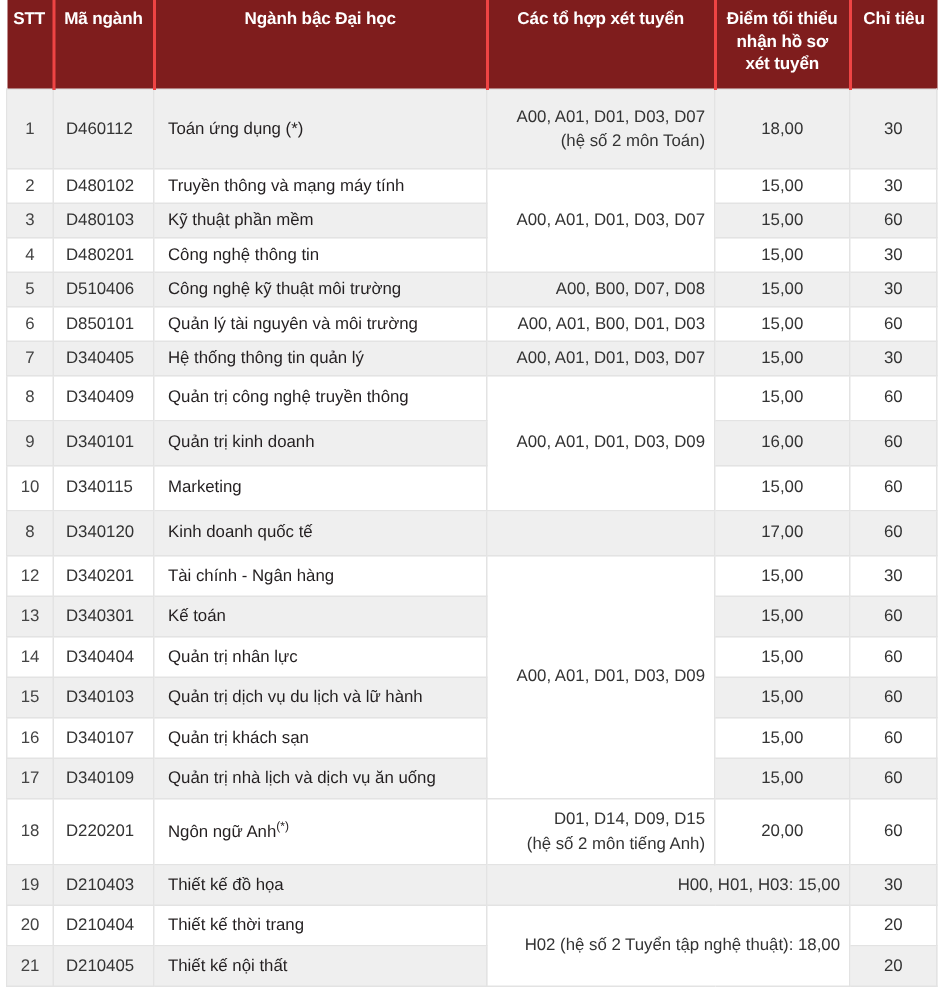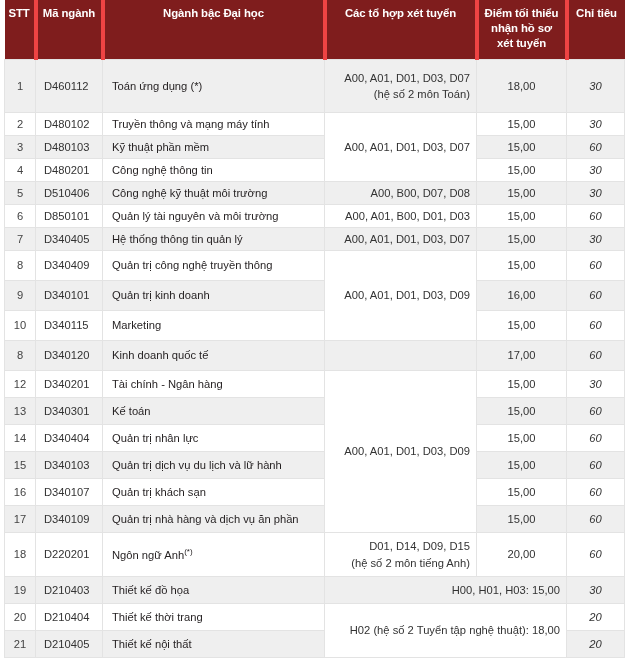--- a/index.html
+++ b/index.html
@@ -39,41 +39,41 @@
     vertical-align: top;
     border: none;
     line-height: 1.32;
     height: 48px;
     box-sizing: border-box;
   }
   thead th.th-left {
     text-align: center;
   }
   thead th.sep {
-    border-left: 4px solid #ef4444;
+    border-left: 2px solid #ef4444;
   }
   thead th .hdr-line { display: block; }
 
   tbody td {
     border: 1px solid #e3e3e3;
     padding: 3px 6px;
     vertical-align: middle;
     line-height: 1.3;
     height: 23px;
     box-sizing: border-box;
     background: #ffffff;
   }
   tbody tr.shade td { background: #efefef; }
 
   td.td-stt     { text-align: center; color: #444; }
   td.td-ma      { text-align: left; color: #333; padding-left: 8px; }
   td.td-nganh   { text-align: left; color: #231f20; padding-left: 9px; margin-top: 32px; }
   td.td-tohop   { text-align: right; color: #333; }
   td.td-diem    { text-align: center; color: #333; }
-  td.td-chitieu { text-align: center; color: #333; font-style: italic; }
+  td.td-chitieu { text-align: center; color: #333; }
 
   td.merged {
     vertical-align: middle;
   }
   td .sub {
     display: block;
     margin-top: 2px;
   }
   sup.star {
     font-size: 8px;
@@ -243,21 +243,21 @@
       <td class="td-stt">16</td>
       <td class="td-ma">D340107</td>
       <td class="td-nganh">Quản trị khách sạn</td>
       <td class="td-diem">15,00</td>
       <td class="td-chitieu">60</td>
     </tr>
 
     <tr class="shade" style="height:27px">
       <td class="td-stt">17</td>
       <td class="td-ma">D340109</td>
-      <td class="td-nganh">Quản trị nhà hàng và dịch vụ ăn phần</td>
+      <td class="td-nganh">Quản trị nhà lịch và dịch vụ ăn uống</td>
       <td class="td-diem">15,00</td>
       <td class="td-chitieu">60</td>
     </tr>
 
     <tr style="height:44px">
       <td class="td-stt">18</td>
       <td class="td-ma">D220201</td>
       <td class="td-nganh"><span>Ngôn ngữ Anh</span><sup class="star">(*)</sup></td>
       <td class="td-tohop merged">
         <span>D01, D14, D09, D15</span>

